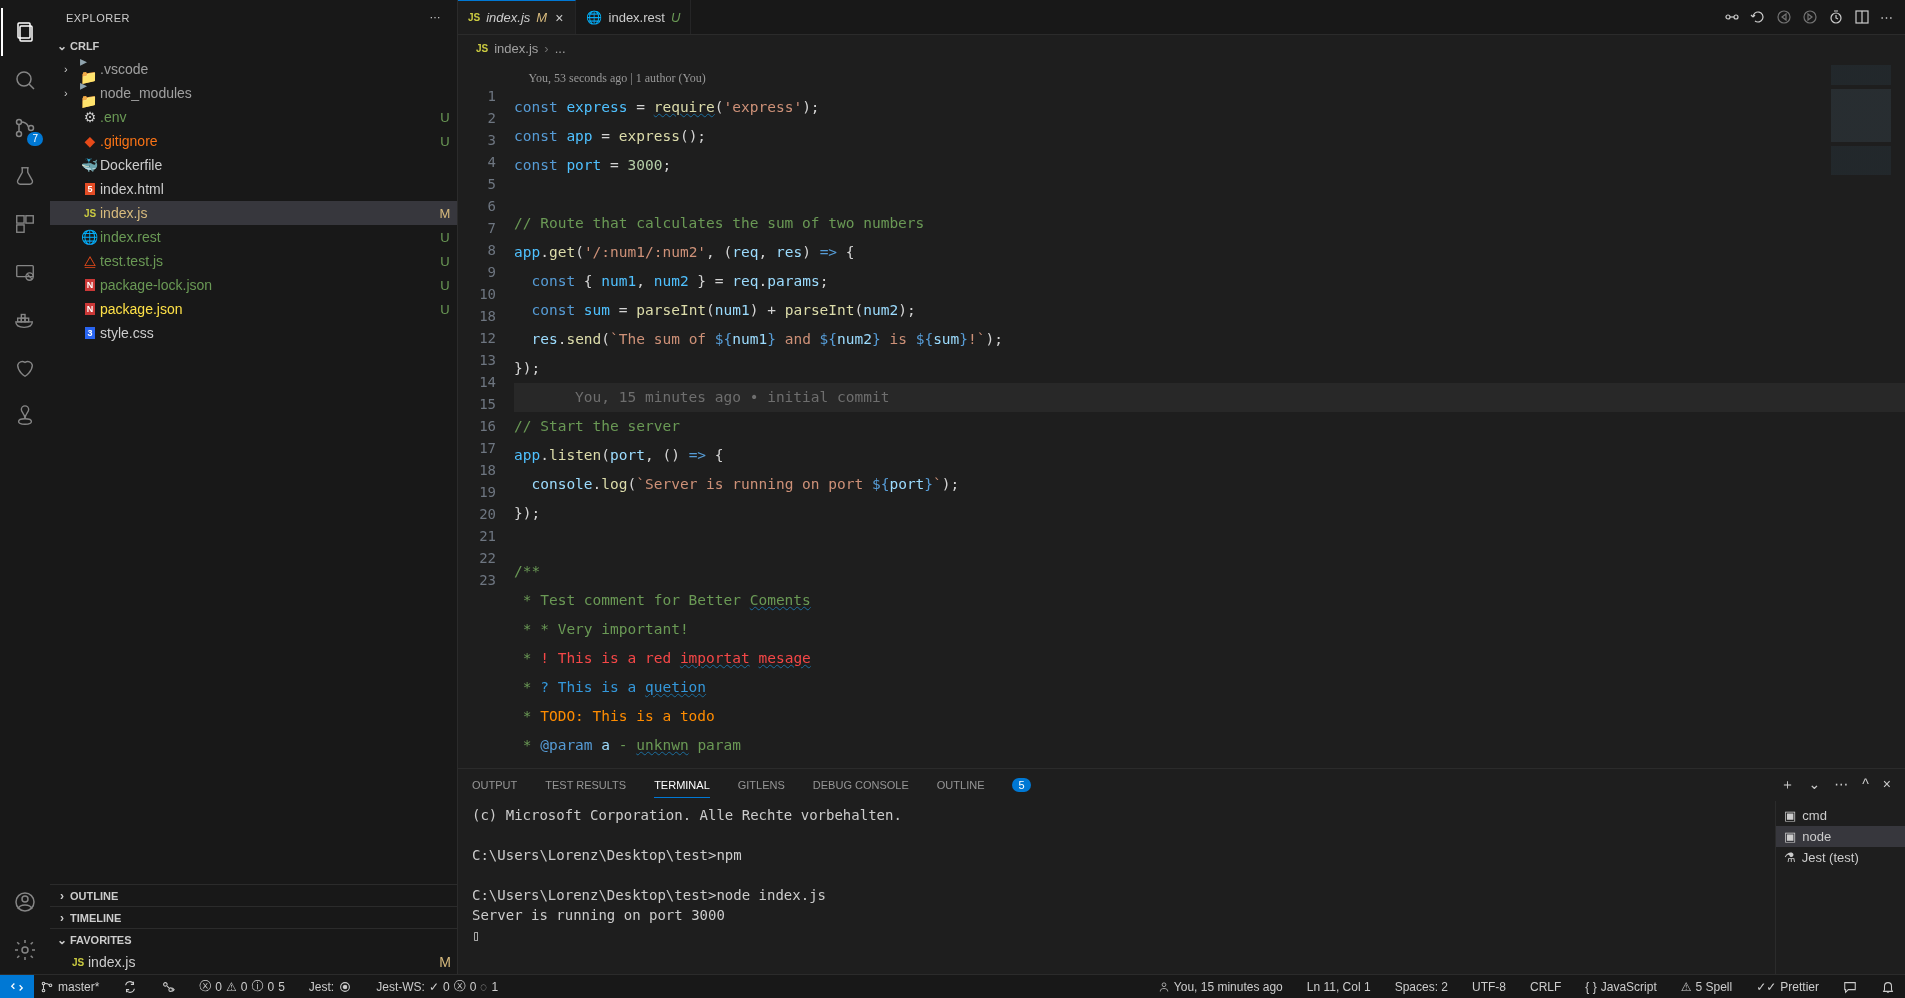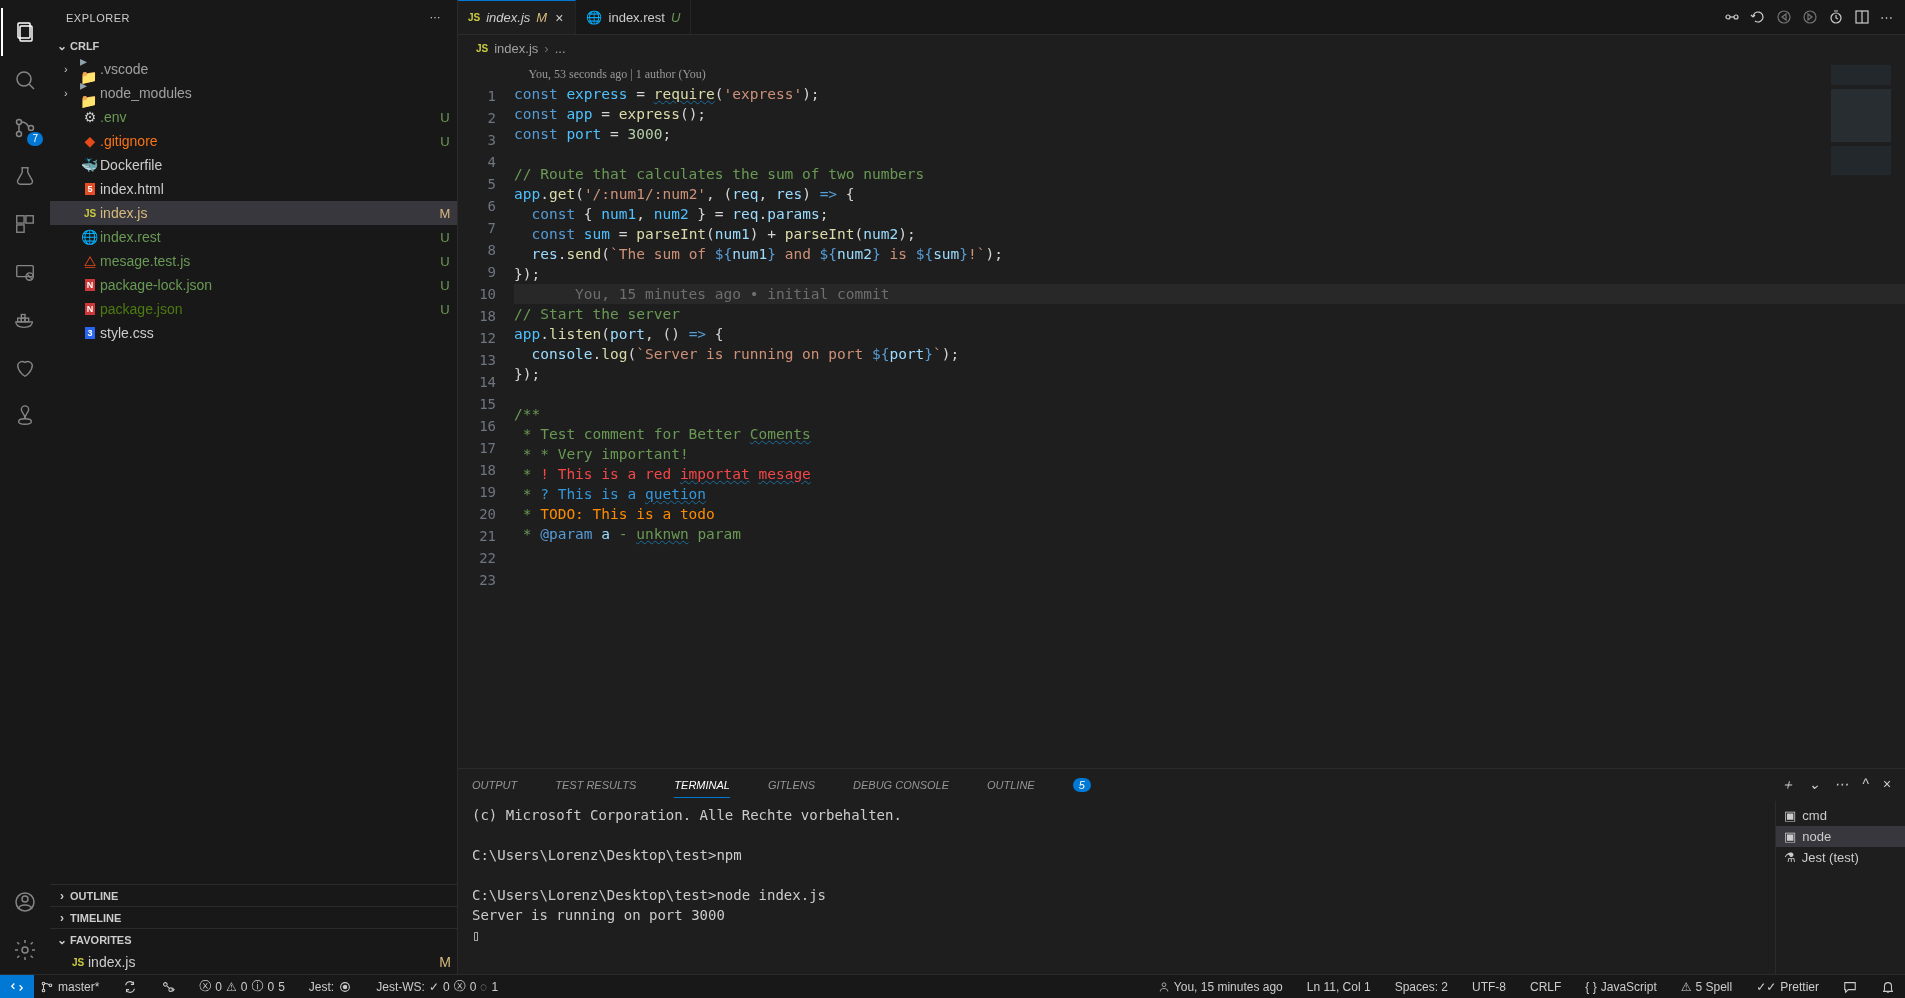--- a/index.html
+++ b/index.html
@@ -106,21 +106,21 @@
     background: linear-gradient(#2a3a44 0 18%, transparent 18% 22%, #3a4a54 22% 70%, transparent 70% 74%, #2a3a44 74% 100%);
     opacity: 0.35;
   }
   .gutter {
     width: 56px; text-align: right; padding-right: 18px;
     font-family: Consolas, monospace; font-size: 14px; color: #6e7681;
     line-height: 22px; padding-top: 24px;
   }
   .code {
     flex: 1; font-family: Consolas, monospace; font-size: 14.5px;
-    line-height: 20px; padding-top: 2px; white-space: pre;
+    line-height: 29px; padding-top: 2px; white-space: pre;
   }
   .codelens { color: #999999; font-size: 12px; font-family: "Segoe UI"; }
   .k { color: #569cd6; }
   .var { color: #4fc1ff; }
   .var2 { color: #9cdcfe; }
   .fn { color: #dcdcaa; }
   .str { color: #ce9178; }
   .num { color: #b5cea8; }
   .cmt { color: #6a9955; }
   .punc { color: #d4d4d4; }
@@ -130,22 +130,22 @@
   .bc-red { color: #f44747; }
   .bc-blue { color: #3498db; }
   .bc-orange { color: #ff8c00; }
   .bc-green { color: #6a9955; }
   
   .panel {
     height: 206px; border-top: 1px solid #2b2b2b;
     display: flex; flex-direction: column; background: #1e1e1e;
   }
   .panel-tabs {
-    height: 32px; display: flex; align-items: center; padding: 0 14px; gap: 38px;
-    font-size: 11px; color: #969696; font-style: italic;
+    height: 32px; display: flex; align-items: center; padding: 0 14px; gap: 28px;
+    font-size: 11px; color: #969696;
   }
   .panel-tab { cursor: pointer; padding: 6px 0; }
   .panel-tab.active { color: #ffffff; border-bottom: 1px solid #0078d4; }
   .panel-badge { background: #0078d4; color: #fff; border-radius: 10px; padding: 1px 6px; font-size: 11px; }
   .panel-actions { margin-left: auto; display: flex; gap: 14px; color: #cccccc; font-size: 14px; }
   .terminal-body {
     flex: 1; display: flex;
   }
   .terminal-output {
     flex: 1; font-family: Consolas, monospace; font-size: 14px;
@@ -310,37 +310,37 @@
         </div>
         <div class="tree-item">
           <span class="chev spacer">›</span>
     <span class="ficon" style="color:#61afef">🌐</span>
     <span class="label" style="color:#6a9955">index.rest</span>
     <span class="status U">U</span>
         </div>
         <div class="tree-item">
           <span class="chev spacer">›</span>
     <span class="ficon" style="color:#e64a19">⧋</span>
-    <span class="label" style="color:#6a9955">mesage.test.js</span>
+    <span class="label" style="color:#6a9955">test.test.js</span>
     <span class="status U">U</span>
         </div>
         <div class="tree-item">
           <span class="chev spacer">›</span>
     <span class="ficon" style="color:#cb3837">
             <b style="font-size:9px;background:#cb3837;color:#fff;padding:1px 2px">N</b>
           </span>
     <span class="label" style="color:#6a9955">package-lock.json</span>
     <span class="status U">U</span>
         </div>
         <div class="tree-item">
           <span class="chev spacer">›</span>
     <span class="ficon" style="color:#cb3837">
             <b style="font-size:9px;background:#cb3837;color:#fff;padding:1px 2px">N</b>
           </span>
-    <span class="label" style="color:#4d7c0f">package.json</span>
+    <span class="label" style="color:#fde047">package.json</span>
     <span class="status U">U</span>
         </div>
         <div class="tree-item">
           <span class="chev spacer">›</span>
     <span class="ficon" style="color:#2965f1">
             <b style="font-size:9px;background:#2965f1;color:#fff;padding:1px 2px">3</b>
           </span>
     <span class="label" style="color:#cccccc">style.css</span>
     <span class="status "></span>
         </div>

